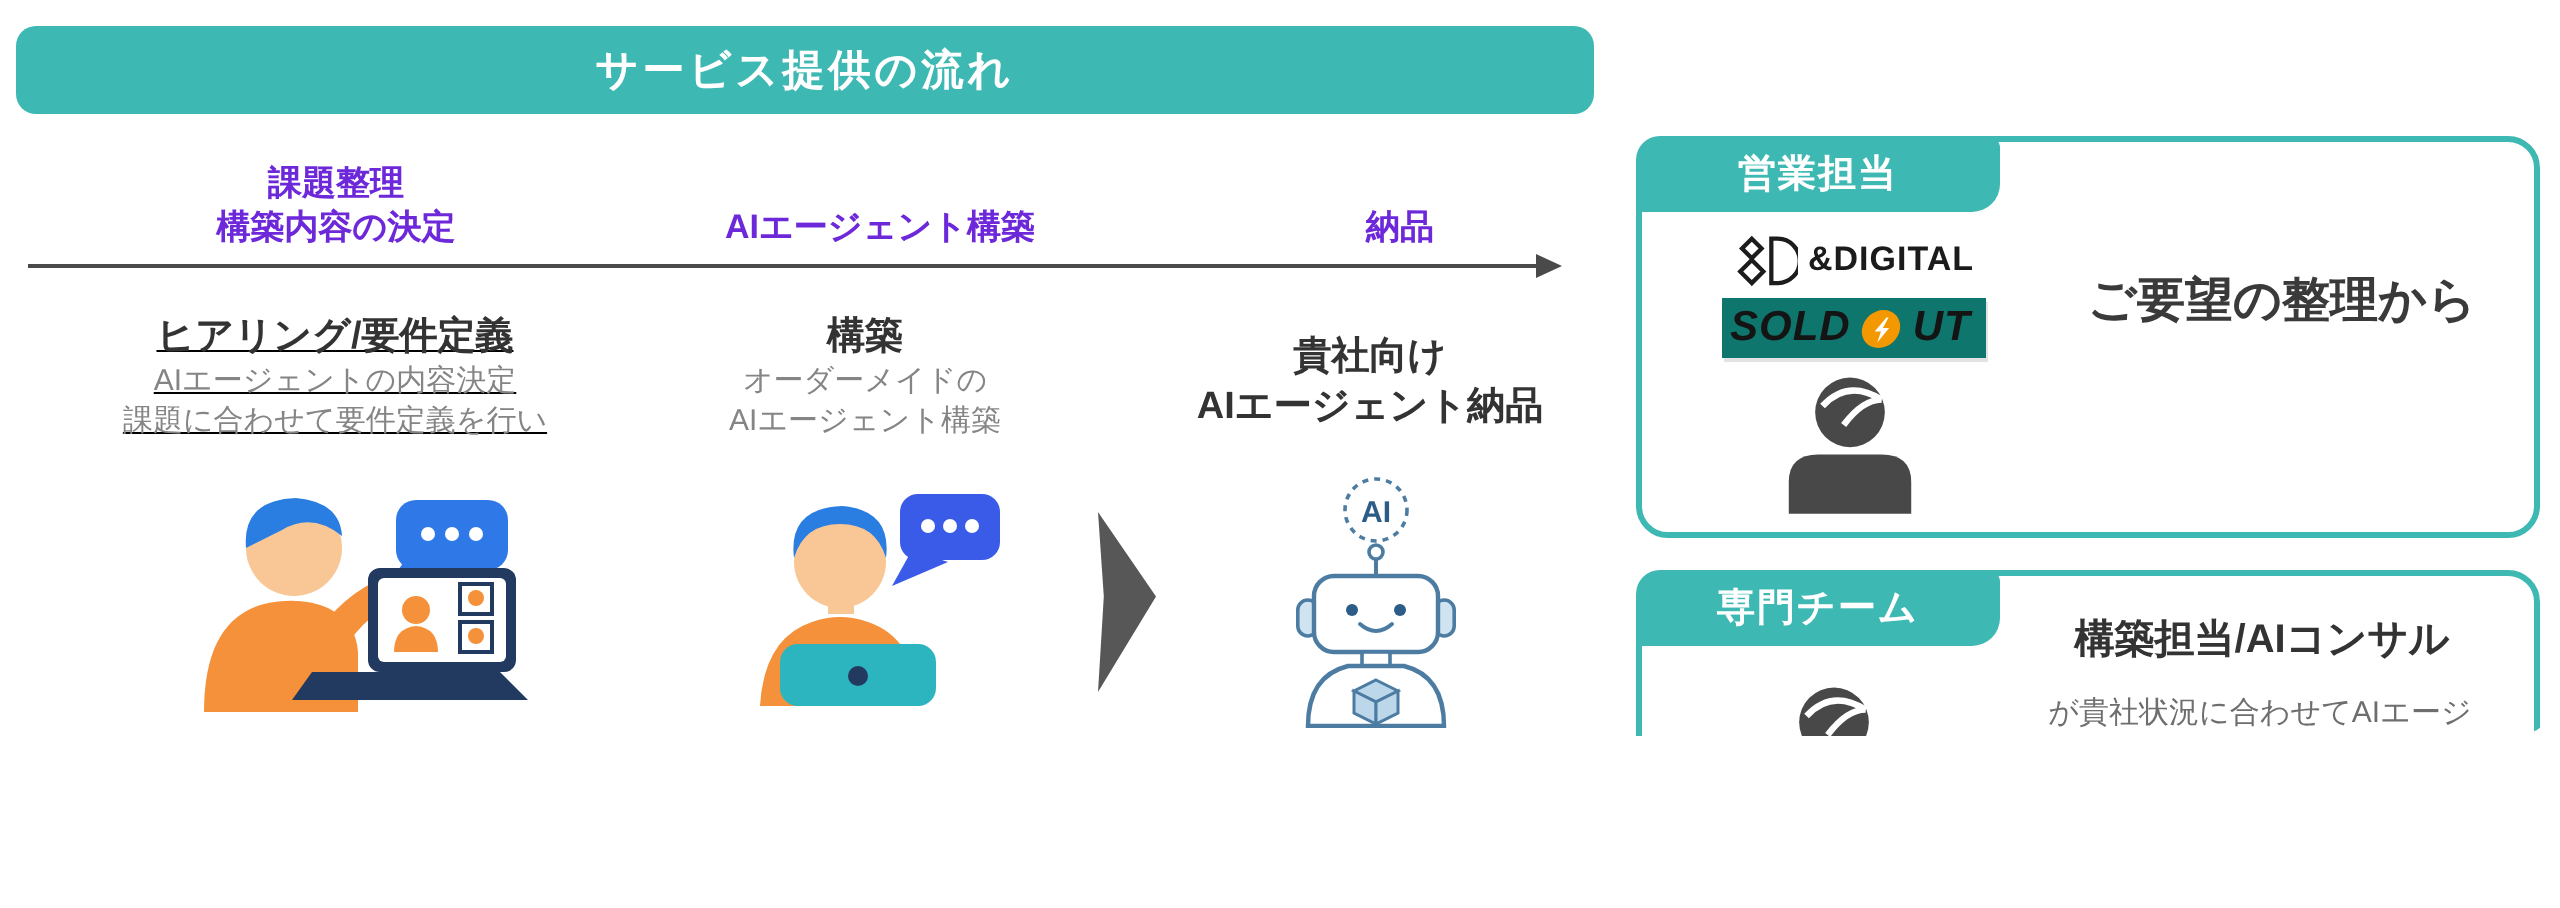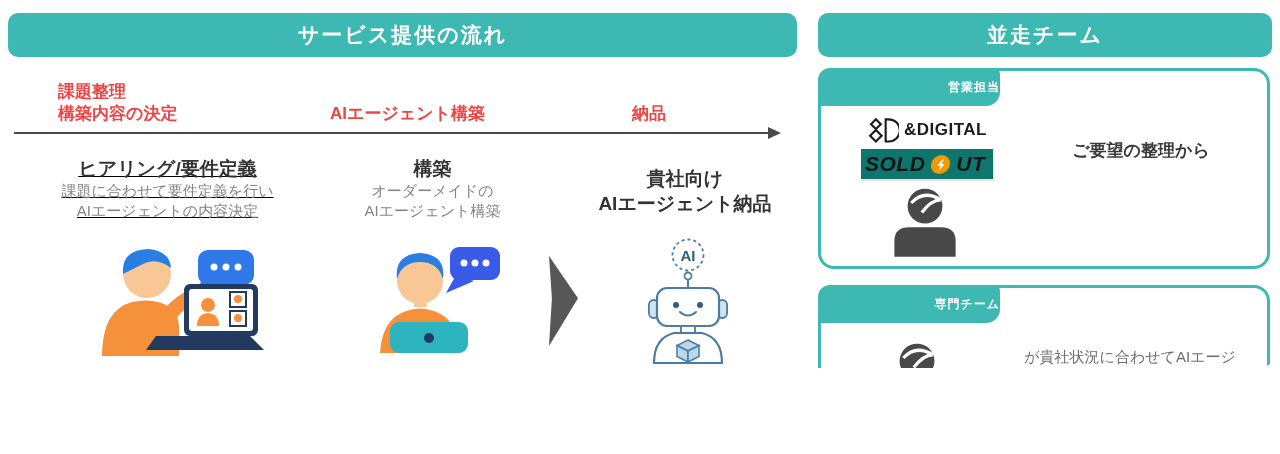--- a/index.html
+++ b/index.html
@@ -13,25 +13,25 @@
   .canvas{position:relative;width:1280px;height:368px;background:#ffffff;overflow:hidden;border-radius:23px;}
 
   
   .hdr{position:absolute;background:var(--teal);color:#fff;font-weight:bold;
        font-size:21px;letter-spacing:2px;display:flex;align-items:center;
        justify-content:center;border-radius:10px;}
   #hdr-flow{left:8px;top:13px;width:789px;height:44px;}
   #hdr-team{left:818px;top:13px;width:454px;height:44px;}
 
   
-  .phase{position:absolute;color:#ef4444;font-weight:bold;font-size:17px;
-         line-height:22px;}
+  .phase{position:absolute;color:#6d28d9;font-weight:bold;font-size:17px;
+         text-align:center;line-height:22px;}
   #phase1{left:58px;top:81px;width:220px;}
   #phase2{left:330px;top:103px;width:220px;}
-  #phase3{left:632px;top:103px;width:100px;}
+  #phase3{left:650px;top:103px;width:100px;}
   .tl-line{position:absolute;left:14px;top:132px;width:756px;height:2px;background:var(--line);}
   .tl-head{position:absolute;left:768px;top:127px;width:0;height:0;
            border-left:13px solid var(--line);border-top:6px solid transparent;
            border-bottom:6px solid transparent;}
 
   
   .step{position:absolute;text-align:center;}
   .step .title{font-size:19px;font-weight:bold;color:var(--dark);line-height:24px;}
   .step .desc{font-size:15px;color:var(--gray);line-height:20px;}
   #step1{left:35px;top:157px;width:265px;text-decoration:underline;}
@@ -47,77 +47,74 @@
   #chevron{position:absolute;left:549px;top:256px;width:29px;height:90px;
            background:#575757;
            clip-path:polygon(0 0,100% 47%,0 100%,10% 47%);}
 
   
   .team-box{position:absolute;background:#fff;border:3px solid var(--teal);
             border-radius:16px;}
   #box-sales{left:818px;top:68px;width:452px;height:201px;}
   #box-expert{left:818px;top:285px;width:452px;height:154px;}
   .tag{position:absolute;left:-3px;top:-3px;width:182px;height:38px;
-       background:var(--teal);color:#fff;font-weight:bold;font-size:12px;
-       letter-spacing:1px;display:flex;align-items:center;justify-content:flex-end;
+       background:var(--teal);color:#fff;font-weight:bold;font-size:19px;
+       letter-spacing:1px;display:flex;align-items:center;justify-content:center;
        border-radius:12px 6px 14px 0;}
 
   
   .logo-area{position:absolute;left:40px;top:44px;width:150px;}
   .logo-anddigital{display:flex;align-items:center;gap:5px;padding-left:6px;}
   .logo-anddigital .txt{font-size:17px;font-weight:bold;color:#1b1b1b;letter-spacing:0.5px;}
   .logo-soldout{margin-top:4px;background:#0f766e;box-shadow:1px 2px 0 #e2e2e2;
                 padding:3px 8px 3px 4px;display:flex;align-items:center;gap:5px;
                 font-style:italic;font-weight:bold;font-size:21px;color:#141414;
                 letter-spacing:0.5px;width:max-content;}
   .soldout-o{display:inline-flex;width:19px;height:19px;border-radius:50%;
              background:#f39800;align-items:center;justify-content:center;
              transform:skewX(-8deg);margin:0 1px;}
   .avatar{position:absolute;}
   #avatar-sales{left:66px;top:116px;}
   #avatar-expert{left:58px;top:50px;}
   .sales-text{position:absolute;left:205px;top:66px;width:230px;text-align:center;
-              font-size:17px;font-weight:bold;color:#3a3a3a;line-height:28px;}
+              font-size:24px;font-weight:bold;color:#3a3a3a;line-height:28px;}
 
   
   .expert-title{position:absolute;left:185px;top:18px;width:250px;text-align:center;
                 font-size:20px;font-weight:bold;color:var(--dark);}
   .expert-body{position:absolute;left:175px;top:58px;width:268px;text-align:center;
                font-size:15px;color:#6e6e6e;line-height:21px;}
 </style>
 </head>
 <body>
 
 <div class="canvas">
 
   <div class="hdr" id="hdr-flow">
     <span>サービス提供の流れ</span>
   </div>
-  <div class="hdr" id="hdr-team">
-    <span>並走チーム</span>
-  </div>
 
   <div class="phase" id="phase1">
     <div>課題整理</div>
     <div>構築内容の決定</div>
   </div>
   <div class="phase" id="phase2">
     <div>AIエージェント構築</div>
   </div>
   <div class="phase" id="phase3">
     <div>納品</div>
   </div>
 
   <div class="tl-line"></div>
   <div class="tl-head"></div>
 
   <div class="step" id="step1">
     <div class="title">ヒアリング/要件定義</div>
+    <div class="desc">AIエージェントの内容決定</div>
     <div class="desc">課題に合わせて要件定義を行い</div>
-    <div class="desc">AIエージェントの内容決定</div>
   </div>
   <div class="step" id="step2">
     <div class="title">構築</div>
     <div class="desc">オーダーメイドの</div>
     <div class="desc">AIエージェント構築</div>
   </div>
   <div class="step" id="step3">
     <div class="title">貴社向け</div>
     <div class="title">AIエージェント納品</div>
   </div>
@@ -224,19 +221,20 @@
   <div class="team-box" id="box-expert">
     <div class="tag">
       <span>専門チーム</span>
     </div>
     <svg class="avatar" id="avatar-expert" width="76" height="78" viewBox="0 0 72 66">
       <circle cx="36" cy="18" r="16.5" fill="#484848"></circle>
       <path d="M23 15 Q35 2 51 12" fill="none" stroke="#fff" stroke-width="3"></path>
       <path d="M33 24 Q42 12 51 12" fill="none" stroke="#fff" stroke-width="3"></path>
       <path d="M7 66 L7 51 Q7 38 21 38 L51 38 Q65 38 65 51 L65 66 Z" fill="#484848"></path>
     </svg>
+    <div class="expert-title">構築担当/AIコンサル</div>
     <div class="expert-body">
       <div>が貴社状況に合わせてAIエージ</div>
       <div>ェントを構築</div>
     </div>
   </div>
 
 </div>
 
 </body></html>

